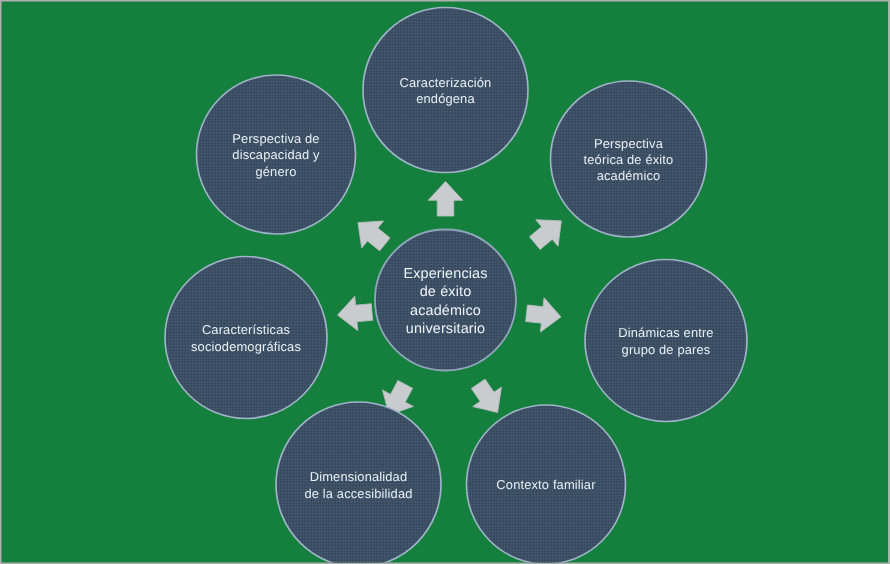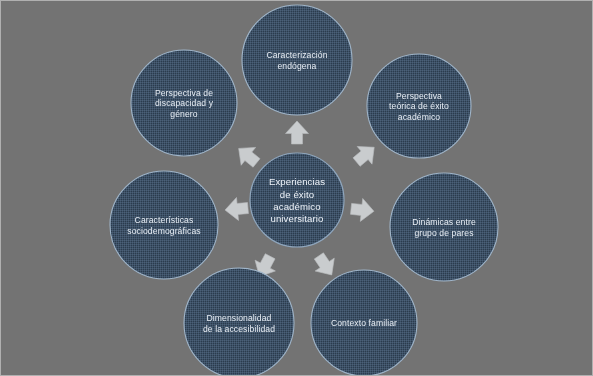--- a/index.html
+++ b/index.html
@@ -7,21 +7,21 @@
     padding: 0;
     background: #ffffff;
   }
   body {
     font-family: "Liberation Sans", sans-serif;
   }
   #diagram-canvas {
     position: relative;
     width: 593px;
     height: 376px;
-    background: #737373;
+    background: #15803d;
     border: 1px solid #b0b0b0;
     box-sizing: border-box;
     overflow: hidden;
   }
   #radial-svg {
     position: absolute;
     left: 0;
     top: 0;
     width: 593px;
     height: 376px;

